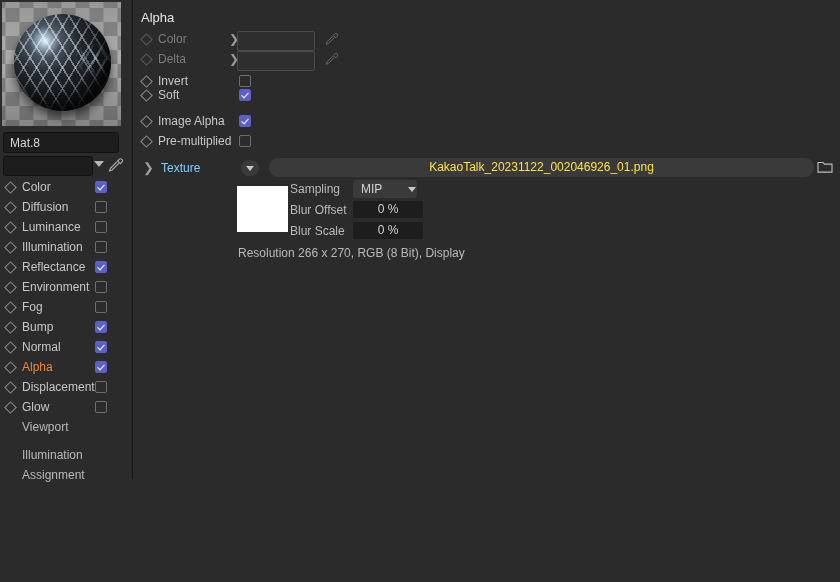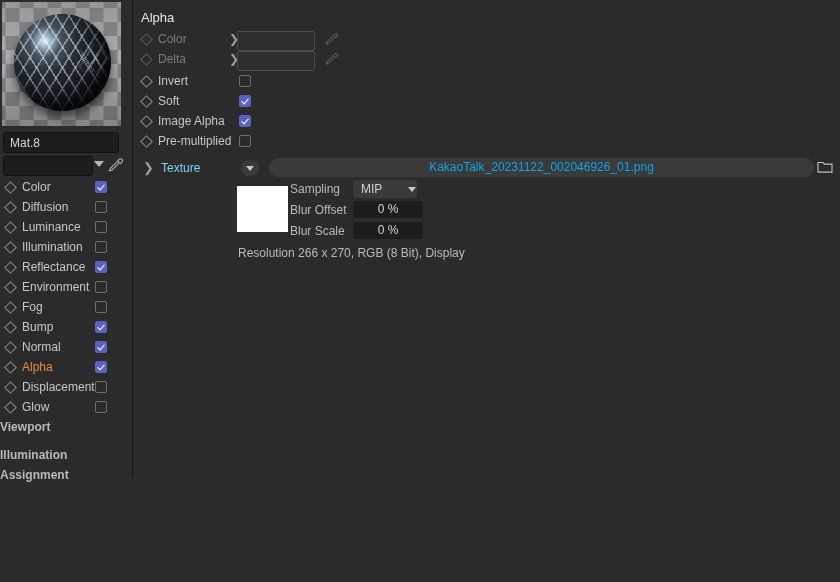--- a/index.html
+++ b/index.html
@@ -159,23 +159,23 @@
     left: 3px; top: 1px;
     width: 3px; height: 6px;
     border: solid #ffffff;
     border-width: 0 1.6px 1.6px 0;
     transform: rotate(42deg);
   }
   .subitem {
     position: relative;
     height: 20px;
     line-height: 20px;
+    padding-left: 22px;
     color: #b9b9b9;
     font-size: 12px;
-    font-weight: bold;
   }
   .spacer8 { height: 8px; }
 
   
   #panel {
     position: absolute;
     left: 133px; top: 0;
     width: 707px; height: 582px;
     background: #2b2b2b;
   }
@@ -265,21 +265,21 @@
   }
   .tex-field {
     position: absolute;
     left: 136px; top: 158px;
     width: 545px; height: 19px;
     background: #3a3a3a;
     border-radius: 9px;
     text-align: center;
     font-size: 12px;
     line-height: 19px;
-    color: #0ea5e9;
+    color: #fde047;
     overflow: hidden;
     white-space: nowrap;
   }
   .folder-icon {
     position: absolute;
     left: 684px; top: 160px;
     width: 16px; height: 14px;
   }
 
   .tex-thumb {
@@ -444,21 +444,21 @@
         </svg>
       </span>
     </div>
 
     <div class="prow" style="top:71px; width:707px;">
       <span class="diamond"></span>
       <span class="lbl">Invert</span>
       <span class="cbox" style="left:106px; top:4px;"></span>
     </div>
 
-    <div class="prow" style="top:91px; width:707px;">
+    <div class="prow" style="top:85px; width:707px;">
       <span class="diamond"></span>
       <span class="lbl">Soft</span>
       <span class="cbox on" style="left:106px; top:4px;"></span>
     </div>
 
     <div class="prow" style="top:111px; width:707px;">
       <span class="diamond"></span>
       <span class="lbl">Image Alpha</span>
       <span class="cbox on" style="left:106px; top:4px;"></span>
     </div>

